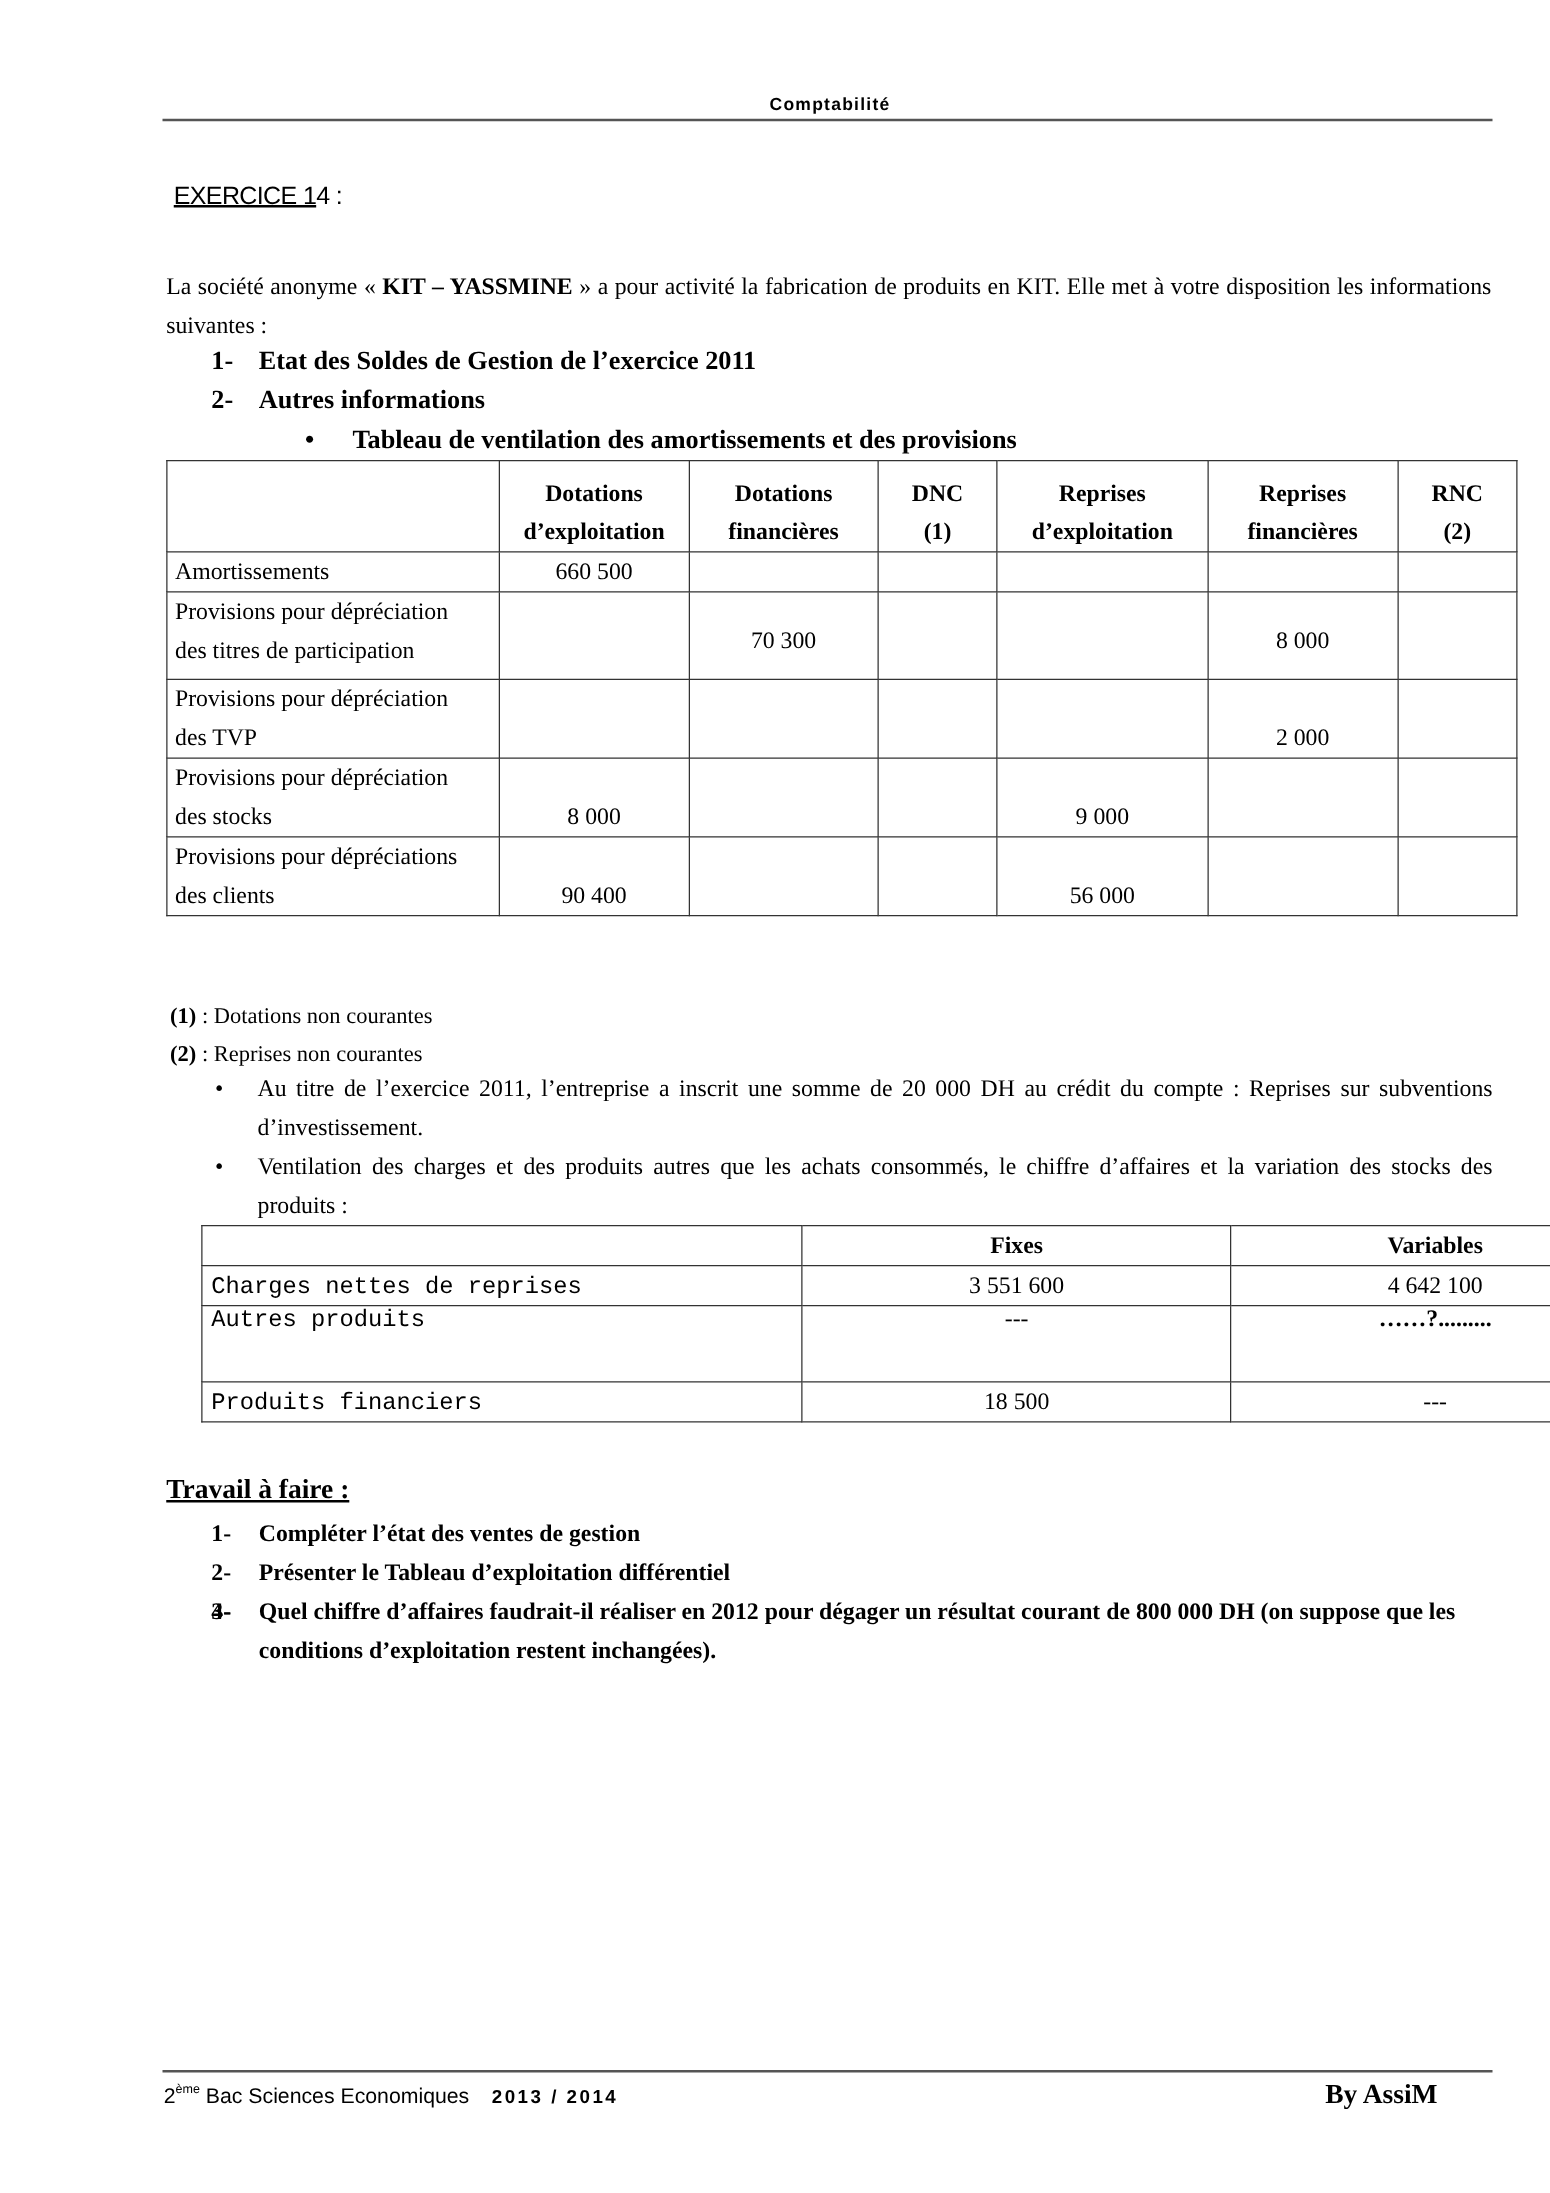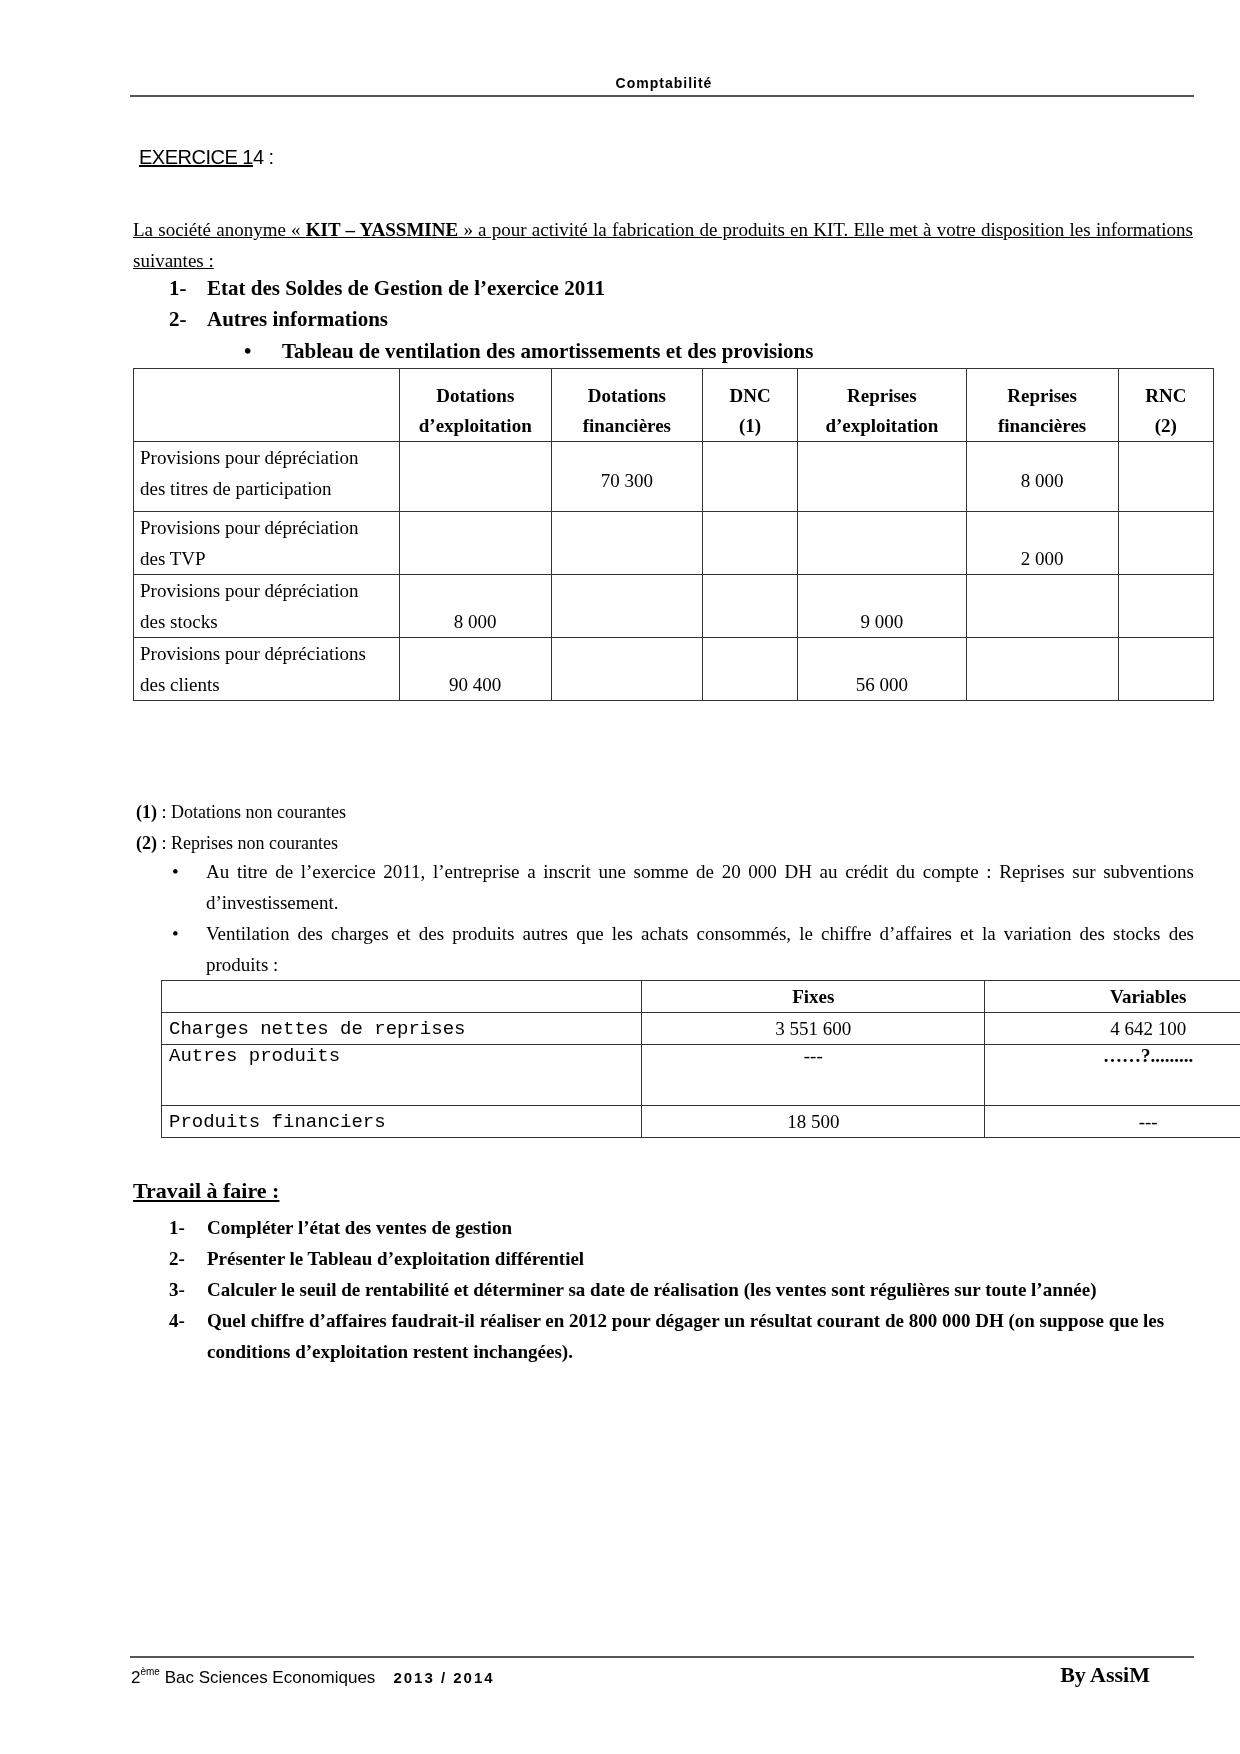--- a/index.html
+++ b/index.html
@@ -2,21 +2,21 @@
 <html><head>
 <meta charset="utf-8">
 <style>
   html, body { margin: 0; padding: 0; background: #ffffff; }
   body { width: 1240px; height: 1754px; position: relative; color: #000; font-family: "Liberation Serif", serif; overflow: hidden; }
   .abs { position: absolute; margin-left: 44px; }
   .header-title { left: 0; width: 1240px; top: 75px; text-align: center; font-family: "Liberation Sans", sans-serif; font-weight: bold; font-size: 14px; letter-spacing: 1px; }
   .header-rule { left: 86px; width: 1064px; top: 95px; height: 0; border-top: 2px solid #555; }
   .ex-title { left: 95px; top: 146px; font-family: "Liberation Sans", sans-serif; font-size: 20px; letter-spacing: -0.5px; }
   .ex-title u { text-decoration: underline; }
-  .intro { left: 89px; top: 214px; width: 1060px; font-size: 19px; line-height: 31px; text-align: justify; text-decoration: underline; }
+  .intro { left: 89px; top: 214px; width: 1060px; font-size: 19px; line-height: 31px; text-align: justify; }
   .numbered { font-size: 21px; font-weight: bold; }
   .n1 { left: 125px; top: 276px; }
   .n2 { left: 125px; top: 307px; }
   .num { display: inline-block; width: 38px; }
   .bullet-title { left: 200px; top: 339px; font-size: 21px; font-weight: bold; }
   .bullet-title .dot { display: inline-block; width: 38px; }
 
   table { border-collapse: collapse; }
   .t1 { left: 89px; top: 368px; width: 1081px; font-size: 19px; }
   .t1 td, .t1 th { border: 1.5px solid #333; padding: 0 6px; vertical-align: bottom; }
@@ -78,20 +78,29 @@
   </colgroup>
   <tbody>
       <tr>
     <th></th>
     <th><span>Dotations</span><br><span>d’exploitation</span></th>
     <th><span>Dotations</span><br><span>financières</span></th>
     <th><span>DNC</span><br><span>(1)</span></th>
     <th><span>Reprises</span><br><span>d’exploitation</span></th>
     <th><span>Reprises</span><br><span>financières</span></th>
     <th><span>RNC</span><br><span>(2)</span></th>
+  </tr>
+  <tr>
+    <td class="lbl">Amortissements</td>
+    <td class="val">660 500</td>
+    <td class="val"></td>
+    <td class="val"></td>
+    <td class="val"></td>
+    <td class="val"></td>
+    <td class="val"></td>
   </tr>
   <tr style="height:70px">
     <td class="lbl" style="vertical-align:top"><span>Provisions pour dépréciation</span><br><span>des titres de participation</span></td>
     <td class="val" style="vertical-align:middle;padding-top:8px"></td>
     <td class="val" style="vertical-align:middle;padding-top:8px">70 300</td>
     <td class="val" style="vertical-align:middle;padding-top:8px"></td>
     <td class="val" style="vertical-align:middle;padding-top:8px"></td>
     <td class="val" style="vertical-align:middle;padding-top:8px">8 000</td>
     <td class="val" style="vertical-align:middle;padding-top:8px"></td>
   </tr>
@@ -166,19 +175,19 @@
     <td class="val">18 500</td>
     <td class="val">---</td>
   </tr>
 </tbody>
   </table>
 
 <div class="abs travail">Travail à faire :</div>
 <div class="abs tasks">
   <div class="task"><span class="tn">1-</span><span>Compléter l’état des ventes de gestion</span></div>
   <div class="task"><span class="tn">2-</span><span>Présenter le Tableau d’exploitation différentiel</span></div>
-  <div class="task"><span class="tn">3-</span><span>Calculer le seuil de rentabilité et déterminer sa date de réalisation (les ventes sont régulières sur toute l’année)</span></div>
+  <div class="task"><span class="tn">3-</span></div>
   <div class="task"><span class="tn">4-</span><span>Quel chiffre d’affaires faudrait-il réaliser en 2012 pour dégager un résultat courant de 800 000 DH (on suppose que les conditions d’exploitation restent inchangées).</span></div>
 </div>
 
 <div class="abs footer-rule"></div>
 <div class="abs footer-left"><span>2</span><sup>ème</sup><span> Bac Sciences Economiques</span><span class="footer-year">2013 /  2014</span></div>
 <div class="abs footer-right">By AssiM</div>
 
 </body></html>

